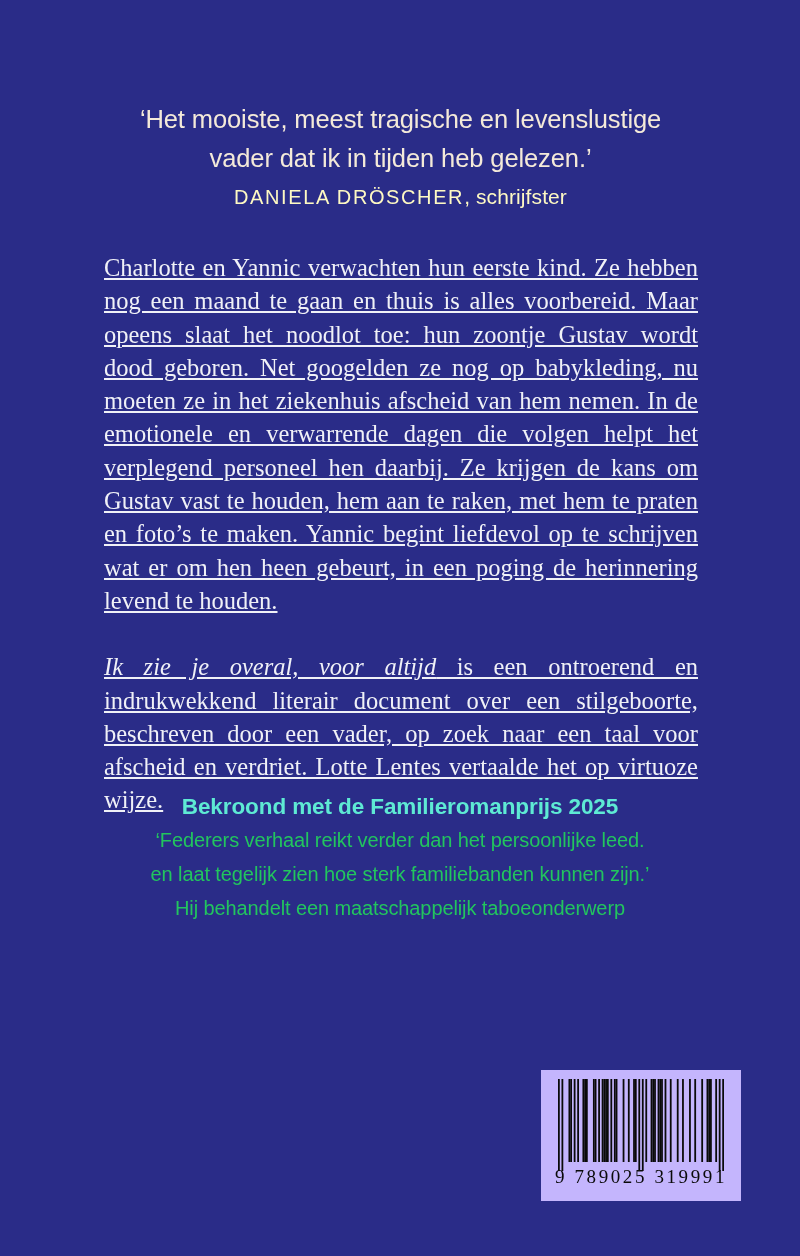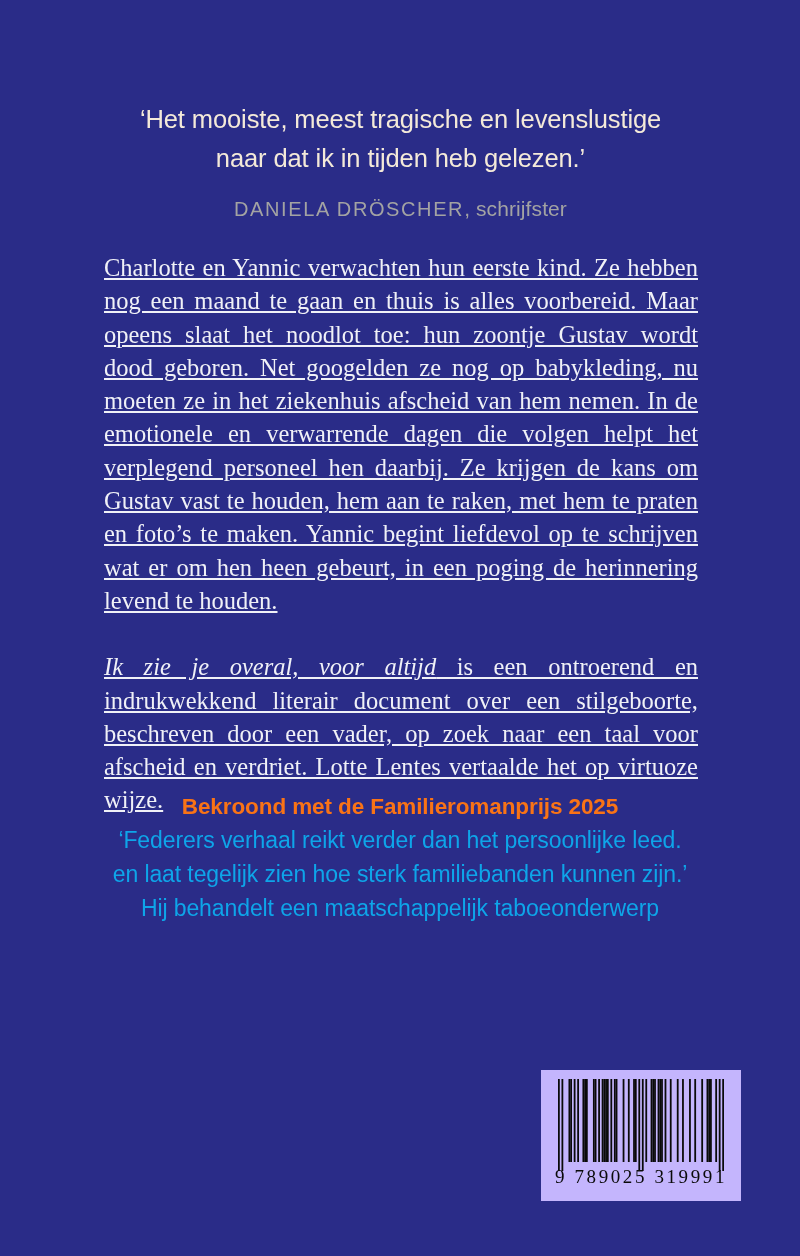--- a/index.html
+++ b/index.html
@@ -33,22 +33,22 @@
   }
   .quote-line {
     color: #f4ead9;
     font-family: "Liberation Sans", sans-serif;
     font-size: 25.5px;
     line-height: 39px;
     letter-spacing: -0.1px;
     white-space: nowrap;
   }
   .attribution {
-    margin-top: 16px;
-    color: #a3a3a3;
+    margin-top: 4px;
+    color: #fef9c3;
     font-size: 21px;
     line-height: 30px;
     white-space: nowrap;
   }
   .attribution .caps {
     text-transform: uppercase;
     letter-spacing: 1.6px;
     font-size: 20px;
   }
   .attribution .role {
@@ -86,30 +86,30 @@
 
   
   .award-block {
     position: absolute;
     left: 80px;
     top: 790px;
     width: 640px;
     text-align: center;
   }
   .award-heading {
-    color: #f97316;
+    color: #5eead4;
     font-size: 22.5px;
     font-weight: bold;
     line-height: 33px;
     white-space: nowrap;
     letter-spacing: -0.1px;
   }
   .award-line {
-    color: #0ea5e9;
-    font-size: 23px;
+    color: #22c55e;
+    font-size: 20px;
     line-height: 34px;
     white-space: nowrap;
     letter-spacing: -0.1px;
   }
 
   
   .barcode-box {
     position: absolute;
     left: 541px;
     top: 1070px;
@@ -139,21 +139,21 @@
     white-space: nowrap;
   }
 </style>
 </head>
 <body>
 
 <div class="cover">
 
   <div class="quote-block">
     <div class="quote-line">‘Het mooiste, meest tragische en levenslustige</div>
-    <div class="quote-line">naar dat ik in tijden heb gelezen.’</div>
+    <div class="quote-line">vader dat ik in tijden heb gelezen.’</div>
     <div class="attribution"><span class="caps">Daniela Dröscher</span><span class="role">, schrijfster</span></div>
   </div>
 
   <div class="body-block">
     <p class="body-para last-line-left">Charlotte en Yannic verwachten hun eerste kind. Ze hebben nog een maand te gaan en thuis is alles voorbereid. Maar opeens slaat het noodlot toe: hun zoontje Gustav wordt dood geboren. Net googelden ze nog op babykleding, nu moeten ze in het ziekenhuis afscheid van hem nemen. In de emotionele en verwarrende dagen die volgen helpt het verplegend personeel hen daarbij. Ze krijgen de kans om Gustav vast te houden, hem aan te raken, met hem te praten en foto’s te maken. Yannic begint liefdevol op te schrijven wat er om hen heen gebeurt, in een poging de herinnering levend te houden.</p>
     <div class="para-gap"></div>
     <p class="body-para last-line-left"><span class="book-title">Ik zie je overal, voor altijd</span><span> is een ontroerend en indrukwekkend literair document over een stilgeboorte, beschreven door een vader, op zoek naar een taal voor afscheid en verdriet. Lotte Lentes vertaalde het op virtuoze wijze.</span></p>
   </div>
 
   <div class="award-block">

